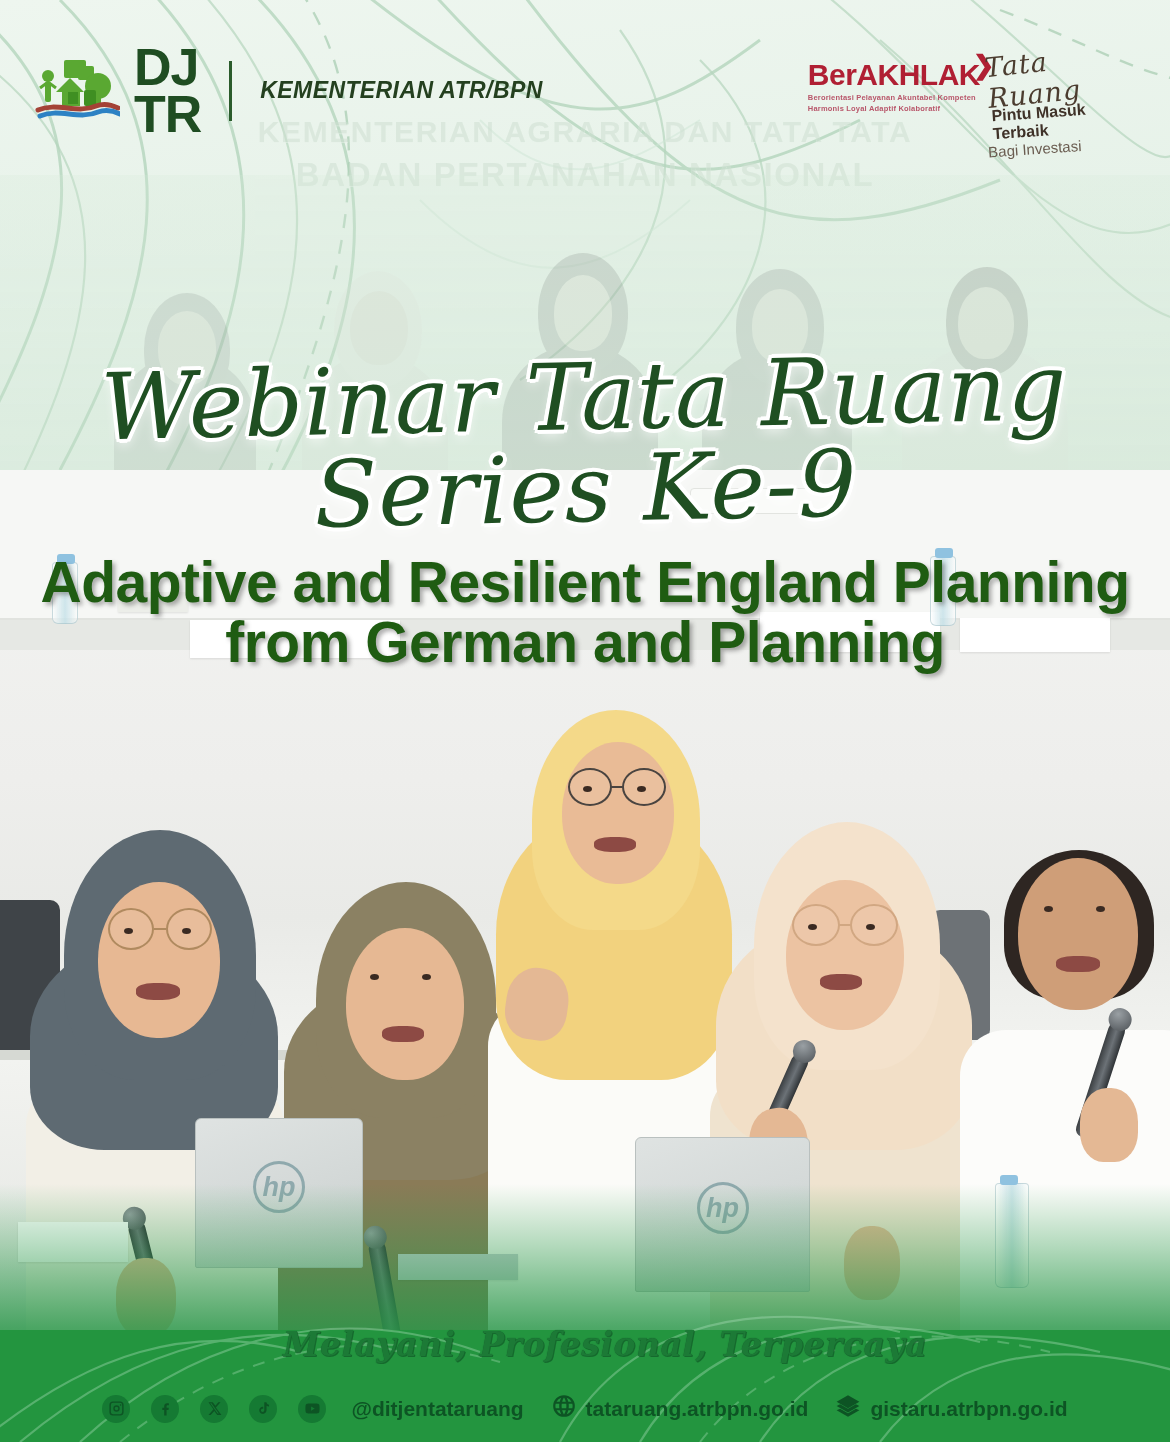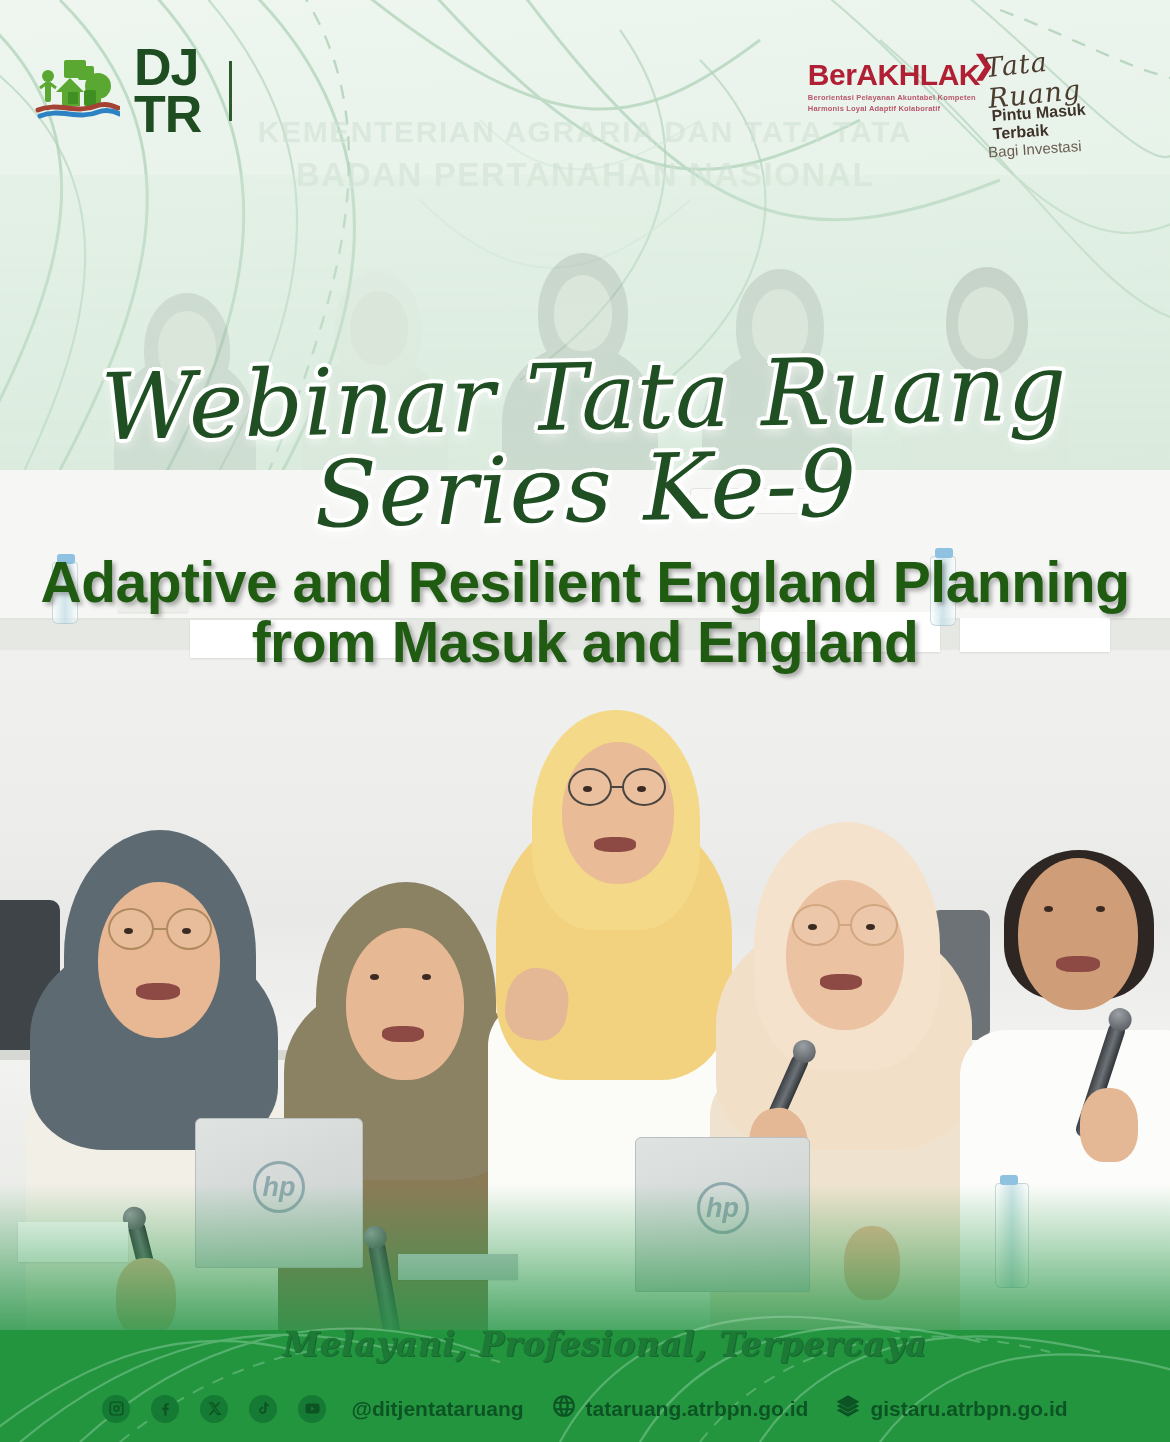--- a/index.html
+++ b/index.html
@@ -350,20 +350,21 @@
           <rect x="34" y="36" width="10" height="12" fill="#3f8f22"></rect>
           <path d="M4 54 C22 46 44 58 62 50 C72 46 80 50 84 52" stroke="#a44236" stroke-width="5" fill="none" stroke-linecap="round"></path>
           <path d="M6 60 C24 52 46 64 64 56 C74 52 82 56 86 58" stroke="#2d82c4" stroke-width="5" fill="none" stroke-linecap="round"></path>
         </svg>
       </div>
       <div class="djtr-text">
         <div>DJ</div>
         <div>TR</div>
       </div>
       <div class="djtr-divider"></div>
+      <div class="ministry-name">KEMENTERIAN ATR/BPN</div>
     </div>
 
     <div class="berakhlak">
       <div class="big">
         <span>BerAKHLAK</span>
         <span class="arrow">❯</span>
       </div>
       <div class="sub">
         <div>Berorientasi Pelayanan Akuntabel Kompeten</div>
         <div>Harmonis Loyal Adaptif Kolaboratif</div>
@@ -374,21 +375,21 @@
       <div class="tr-script">Tata Ruang</div>
       <div class="tr-l2">Pintu Masuk Terbaik</div>
       <div class="tr-l3">Bagi Investasi</div>
     </div>
   </div>
 
   <div class="title-wrap">
     <div class="script-title">Webinar Tata Ruang Series Ke-9</div>
     <div class="sub-title">
       <span>Adaptive and Resilient England Planning</span>
-      <span class="l2">from Masuk and England</span>
+      <span class="l2">from German and Planning</span>
     </div>
   </div>
 
   <div class="tagline">Melayani, Profesional, Terpercaya</div>
 
   <div class="footer">
     <div class="soc">
       <span class="soc-ic">
         <svg viewBox="0 0 24 24">
             <path d="M7 2h10a5 5 0 015 5v10a5 5 0 01-5 5H7a5 5 0 01-5-5V7a5 5 0 015-5zm0 2a3 3 0 00-3 3v10a3 3 0 003 3h10a3 3 0 003-3V7a3 3 0 00-3-3H7zm5 3.5a4.5 4.5 0 110 9 4.5 4.5 0 010-9zm0 2a2.5 2.5 0 100 5 2.5 2.5 0 000-5zM17.8 6a1.1 1.1 0 110 2.2 1.1 1.1 0 010-2.2z"></path>

